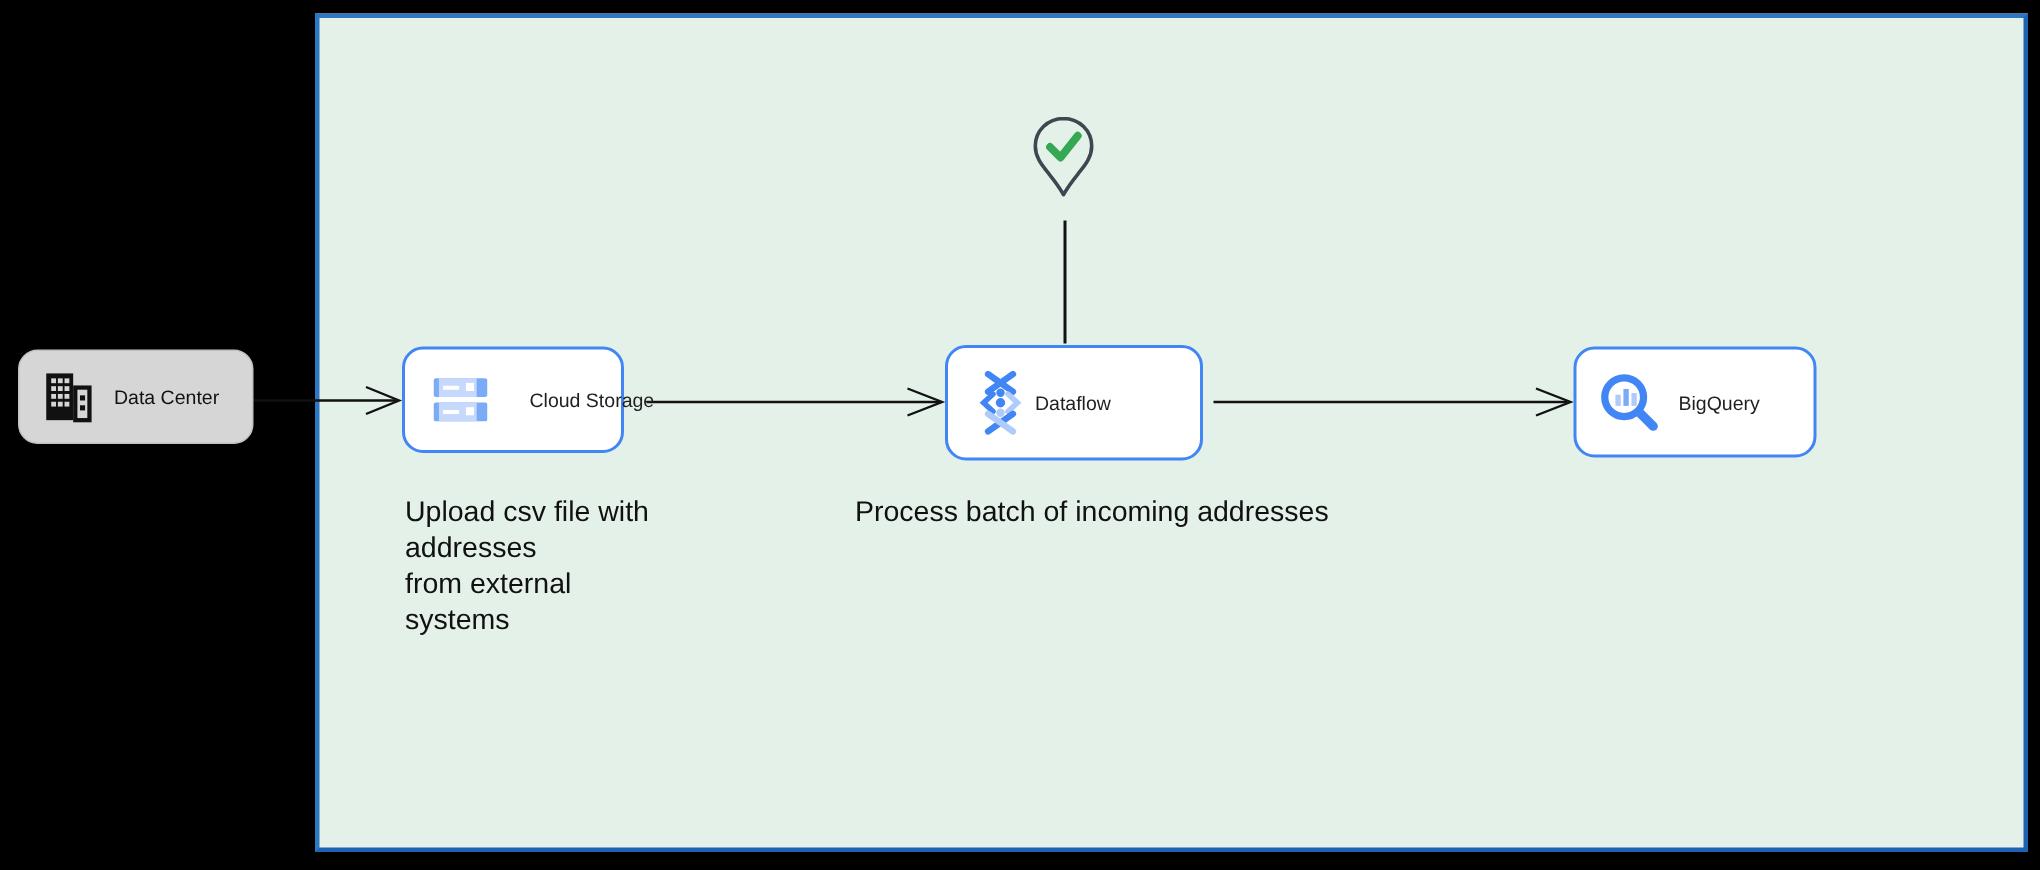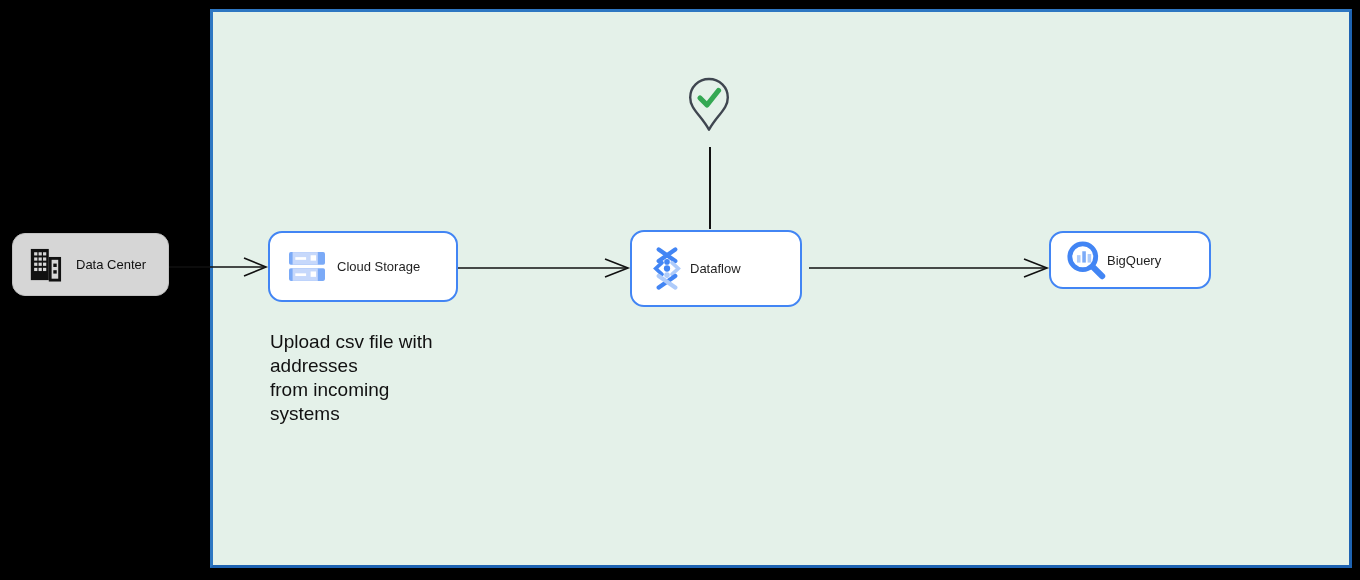--- a/index.html
+++ b/index.html
@@ -87,21 +87,21 @@
             <rect x="15.9" y="22" width="3.4" height="3.4"></rect>
         </g>
         <rect x="23.5" y="12" width="10" height="23" fill="none" stroke="#111" stroke-width="3"></rect>
         <rect x="26.8" y="17.5" width="3.6" height="3.6" fill="#111"></rect>
         <rect x="26.8" y="24.5" width="3.6" height="3.6" fill="#111"></rect>
       </svg>
     </span>
     <span class="label">Data Center</span>
   </div>
 
-  <div class="node" style="left:268px;top:231px;width:190px;height:71px;padding-left:19px;gap:12px;">
+  <div class="node" style="left:268px;top:231px;width:148px;height:71px;padding-left:19px;gap:28px;">
     <span class="icon-wrap">
       <svg width="36" height="31" viewBox="0 0 40 34">
         <rect x="0" y="1" width="40" height="14" rx="2" fill="#7baaf7"></rect>
         <rect x="4" y="1" width="28" height="14" fill="#c6d8fb"></rect>
         <rect x="7" y="6.6" width="12" height="3" fill="#fff"></rect>
         <rect x="24" y="4.5" width="6" height="6" fill="#fff"></rect>
         <rect x="0" y="19" width="40" height="14" rx="2" fill="#7baaf7"></rect>
         <rect x="4" y="19" width="28" height="14" fill="#c6d8fb"></rect>
         <rect x="7" y="24.6" width="12" height="3" fill="#fff"></rect>
         <rect x="24" y="22.5" width="6" height="6" fill="#fff"></rect>
@@ -120,21 +120,21 @@
         <path d="M7,24.5 L17,17.5" stroke="#4285f4" stroke-width="2.6"></path>
         <path d="M17,24.5 L7,17.5" stroke="#aecbfa" stroke-width="2.6"></path>
         <circle cx="12" cy="9" r="1.7" fill="#4285f4" stroke="none"></circle>
         <circle cx="12" cy="13" r="1.9" fill="#4285f4" stroke="none"></circle>
         <circle cx="12" cy="17" r="1.7" fill="#aecbfa" stroke="none"></circle>
       </svg>
     </span>
     <span class="label">Dataflow</span>
   </div>
 
-  <div class="node" style="left:1049px;top:231px;width:162px;height:58px;padding-left:14px;gap:0;">
+  <div class="node" style="left:1049px;top:231px;width:162px;height:74px;padding-left:14px;gap:12px;">
     <span class="icon-wrap">
       <svg width="42" height="42" viewBox="0 0 26 26">
         <circle cx="11" cy="11" r="8" fill="#fff" stroke="#4285f4" stroke-width="3"></circle>
         <line x1="17.4" y1="17.4" x2="23" y2="23" stroke="#4285f4" stroke-width="3.8" stroke-linecap="round"></line>
         <rect x="7.4" y="10" width="2.2" height="4.6" fill="#aecbfa"></rect>
         <rect x="10.7" y="7.6" width="2.2" height="7" fill="#7baaf7"></rect>
         <rect x="14" y="9.3" width="2.2" height="5.3" fill="#aecbfa"></rect>
       </svg>
     </span>
     <span class="label">BigQuery</span>
@@ -142,16 +142,17 @@
 
   <div class="pin">
     <svg width="42" height="56" viewBox="0 0 42 56">
       <path d="M21,2 C10.4,2 2.2,10.2 2.2,20.4 C2.2,27.5 6,32.4 10.8,38.3 C14.1,42.4 17.8,46.9 21,52.8 C24.2,46.9 27.9,42.4 31.2,38.3 C36,32.4 39.8,27.5 39.8,20.4 C39.8,10.2 31.6,2 21,2 Z" fill="none" stroke="#3f4650" stroke-width="2.4" stroke-linejoin="round"></path>
       <path d="M12,21 L19,28 L30.5,13.5" fill="none" stroke="#34a853" stroke-width="5.2" stroke-linecap="round" stroke-linejoin="round"></path>
     </svg>
   </div>
 
   <div class="caption caption-1">Upload csv file with
 addresses
-from incoming
+from external
 systems</div>
+  <div class="caption caption-2">Process batch of incoming addresses</div>
 
 </div>
 
 </body></html>

